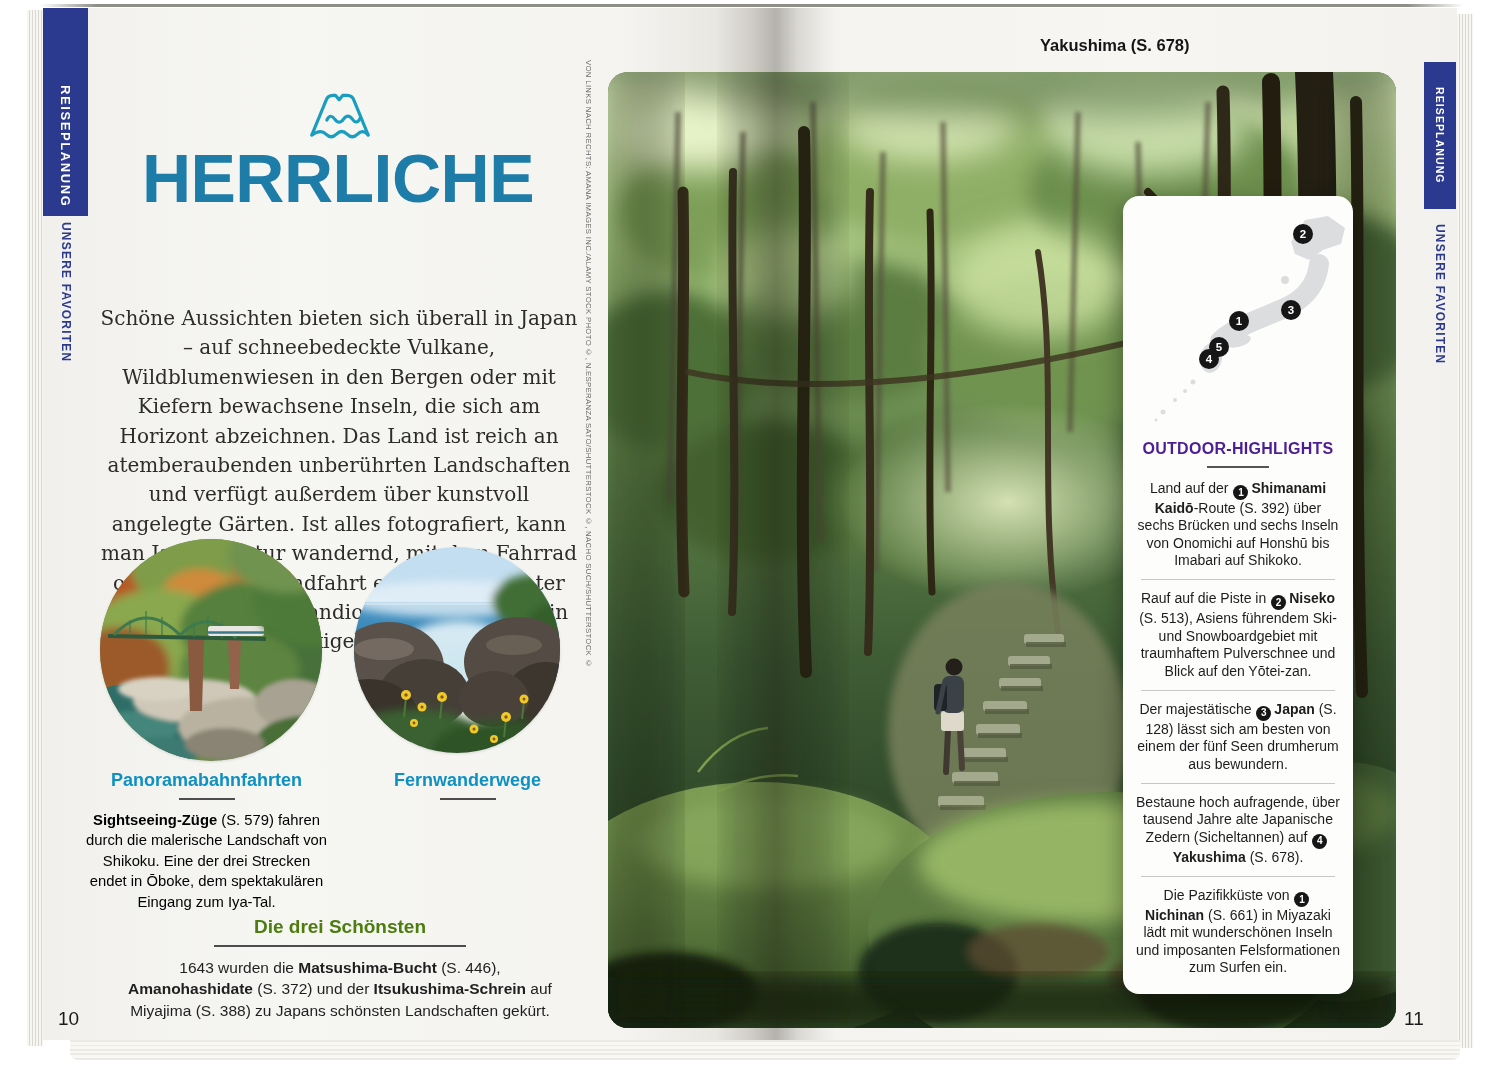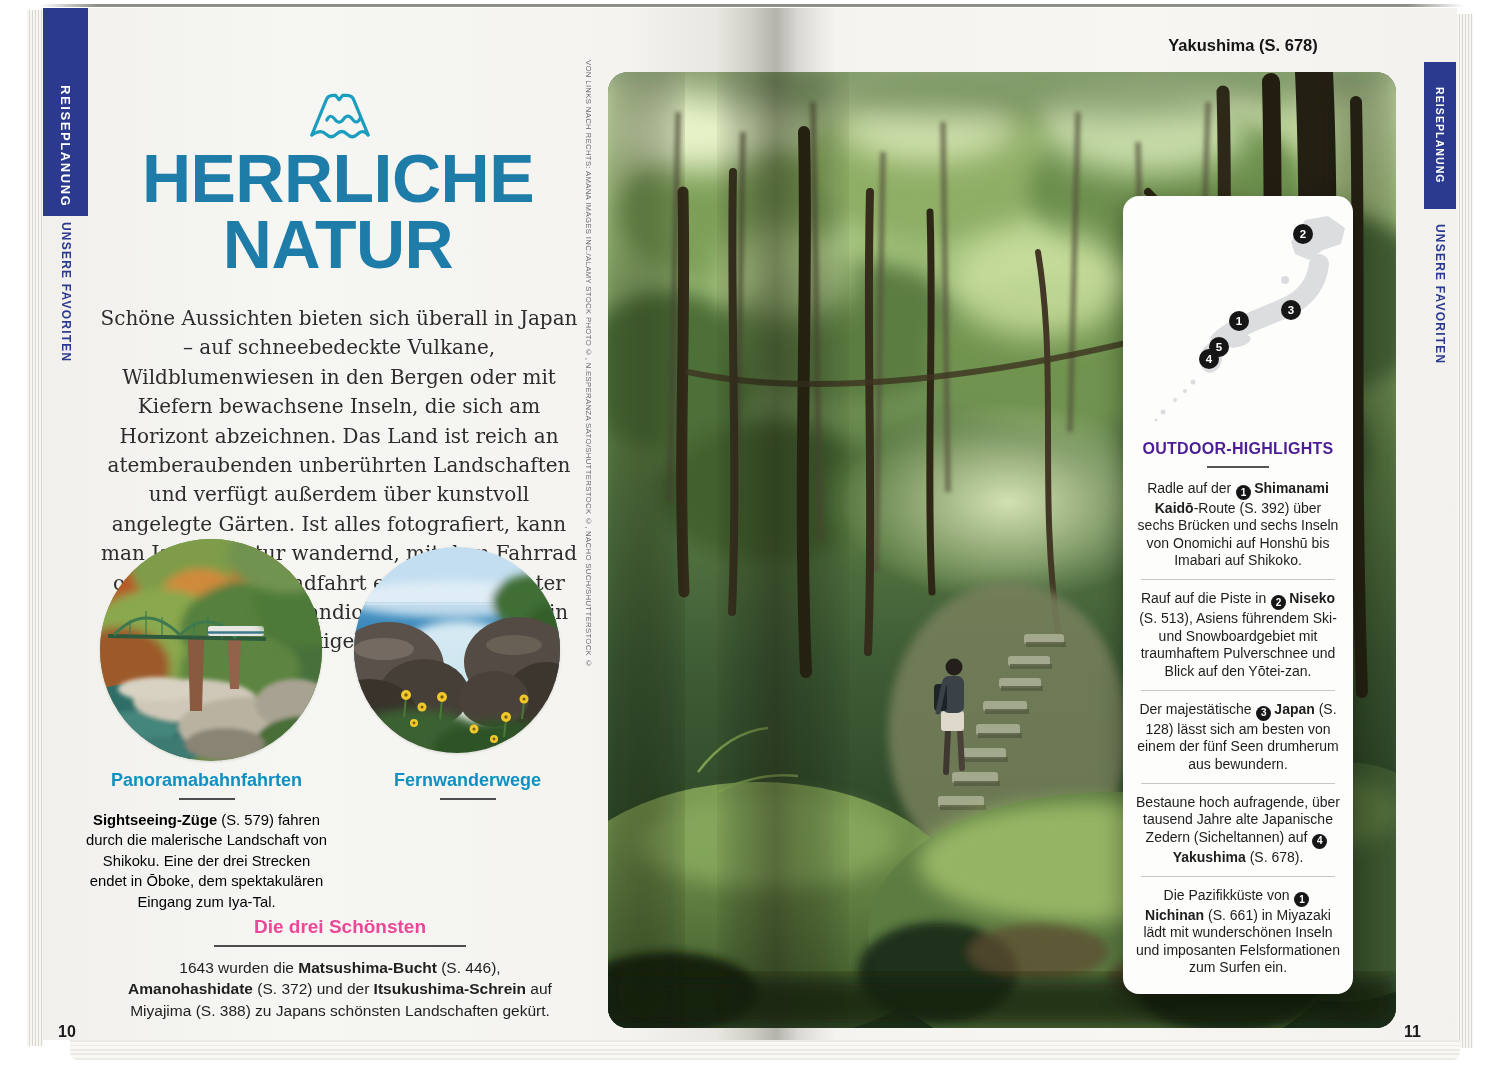--- a/index.html
+++ b/index.html
@@ -41,28 +41,28 @@
   .circ1{left:100px;top:539px;width:222px;height:222px;}
   .circ2{left:354px;top:547px;width:206px;height:206px;}
   .cols{left:84px;top:770px;width:506px;display:flex;gap:16px;z-index:3;justify-content:flex-end;}
   .col{flex:1;text-align:center;}
   .sec-h{margin:0;font-size:18px;font-weight:bold;color:#0e90c2;}
   .rule{height:2px;background:#4d4d4d;border:none;margin:7px auto 10px auto;}
   .rule.sm{width:56px;}
   .rule.lg{width:252px;}
   .sec-b{margin:0;font-size:14.8px;line-height:1.38;color:#000000;}
   .threebest{left:118px;top:916px;width:444px;text-align:center;z-index:3;}
-  .tb-h{margin:0;font-size:19px;font-weight:bold;color:#ec4899;}
+  .tb-h{margin:0;font-size:19px;font-weight:bold;color:#4d7c0f;}
   .tb-b{margin:0;font-size:15.5px;line-height:1.38;color:#1f1f1f;}
-  .pageno{z-index:3;font-size:16px;font-weight:bold;color:#1a1a1a;margin-top:15px;}
+  .pageno{z-index:3;font-size:19px;font-weight:normal;color:#1a1a1a;}
   .pn-l{left:58px;top:1008px;}
   .pn-r{left:1404px;top:1008px;}
 
   
-  .yaku{left:1093px;top:36px;width:300px;text-align:center;font-size:16.5px;font-weight:bold;color:#151515;z-index:3;}
+  .yaku{left:1040px;top:36px;width:300px;text-align:left;font-size:16.5px;font-weight:bold;color:#151515;z-index:3;}
   .photo{left:608px;top:72px;width:788px;height:956px;border-radius:20px;overflow:hidden;z-index:4;background:#31492b;}
   .credits{left:584px;top:60px;height:570px;z-index:3;writing-mode:vertical-rl;text-orientation:mixed;
            font-size:7.8px;letter-spacing:.3px;color:#6b6b6b;white-space:nowrap;}
   .hlbox{left:1123px;top:196px;width:230px;z-index:6;background:#fdfdfc;border-radius:16px;
          box-shadow:0 10px 26px rgba(0,0,0,.38);padding-bottom:18px;}
   .hl-map{display:block;margin:4px auto 0 auto;}
   .hl-title{text-align:center;font-size:16px;font-weight:bold;color:#4c1d95;letter-spacing:.3px;margin:2px 0 0 0;}
   .hl-underline{width:62px;height:2px;background:#555;margin:8px auto 12px auto;}
   .hl-item{margin:0;padding:0 13px;text-align:center;font-size:14px;line-height:1.24;color:#1d1d1d;}
   .hl-rule{border:none;border-top:1px solid #c7c7c7;margin:10px 18px;}
@@ -86,21 +86,20 @@
   <svg class="abs fuji" viewBox="0 0 84 66">
     <g fill="none" stroke="#1a9dbf" stroke-width="3.6" stroke-linecap="round" stroke-linejoin="round">
       <path d="M10,58 L26,19 Q28,13 34,13 L37,13 L41,18 L45,13 L50,13 Q56,13 58,19 L74,58"></path>
       <path d="M74,58 Q68,51 62,57 Q56,63 50,57 Q44,51 38,57 Q32,63 26,57 Q20,51 10,58"></path>
       <path d="M27,41 Q31,33 36,40 Q41,47 46,40 Q51,33 56,40 Q61,47 65,39"></path>
     </g>
   </svg>
 
   <div class="abs title">
     <div>HERRLICHE</div>
-    <div>NATUR</div>
   </div>
 
   <p class="abs intro">Schöne Aussichten bieten sich überall in Japan – auf schneebedeckte Vulkane, Wildblumenwiesen in den Bergen oder mit Kiefern bewachsene Inseln, die sich am Horizont abzeichnen. Das Land ist reich an atemberaubenden unberührten Landschaften und verfügt außerdem über kunstvoll angelegte Gärten. Ist alles fotografiert, kann man Japans Natur wandernd, mit dem Fahrrad oder auf einer Rundfahrt erleben. Im Winter genießt man das grandiose Bergpanorama in den Skigebieten.</p>
 
   <div class="abs circle circ1">
     <svg width="222" height="222" viewBox="0 0 222 222">
       <defs>
           <filter id="cb4">
             <feGaussianBlur stdDeviation="4"></feGaussianBlur>
           </filter>
@@ -428,21 +427,21 @@
           <text x="96" y="151">5</text>
         </g>
         <g>
           <circle cx="86" cy="159" r="10" fill="#161616"></circle>
           <text x="86" y="163">4</text>
         </g>
       </g>
     </svg>
     <h4 class="hl-title">OUTDOOR-HIGHLIGHTS</h4>
     <div class="hl-underline"></div>
-    <p class="hl-item"><span>Radle auf der </span><span class="cnum">1</span><b>Shimanami Kaidō</b><span>-Route (S. 392) über sechs Brücken und sechs Inseln von Onomichi auf Honshū bis Imabari auf Shikoko.</span></p>
+    <p class="hl-item"><span>Land auf der </span><span class="cnum">1</span><b>Shimanami Kaidō</b><span>-Route (S. 392) über sechs Brücken und sechs Inseln von Onomichi auf Honshū bis Imabari auf Shikoko.</span></p>
     <hr class="hl-rule">
     <p class="hl-item"><span>Rauf auf die Piste in </span><span class="cnum">2</span><b>Niseko</b><span> (S. 513), Asiens führendem Ski- und Snowboardgebiet mit traumhaftem Pulverschnee und Blick auf den Yōtei-zan.</span></p>
     <hr class="hl-rule">
     <p class="hl-item"><span>Der majestätische </span><span class="cnum">3</span><b>Japan</b><span> (S. 128) lässt sich am besten von einem der fünf Seen drumherum aus bewundern.</span></p>
     <hr class="hl-rule">
     <p class="hl-item"><span>Bestaune hoch aufragende, über tausend Jahre alte Japanische Zedern (Sicheltannen) auf </span><span class="cnum">4</span><b>Yakushima</b><span> (S. 678).</span></p>
     <hr class="hl-rule">
     <p class="hl-item"><span>Die Pazifikküste von </span><span class="cnum">1</span><b>Nichinan</b><span> (S. 661) in Miyazaki lädt mit wunderschönen Inseln und imposanten Felsformationen zum Surfen ein.</span></p>
   </div>
 

